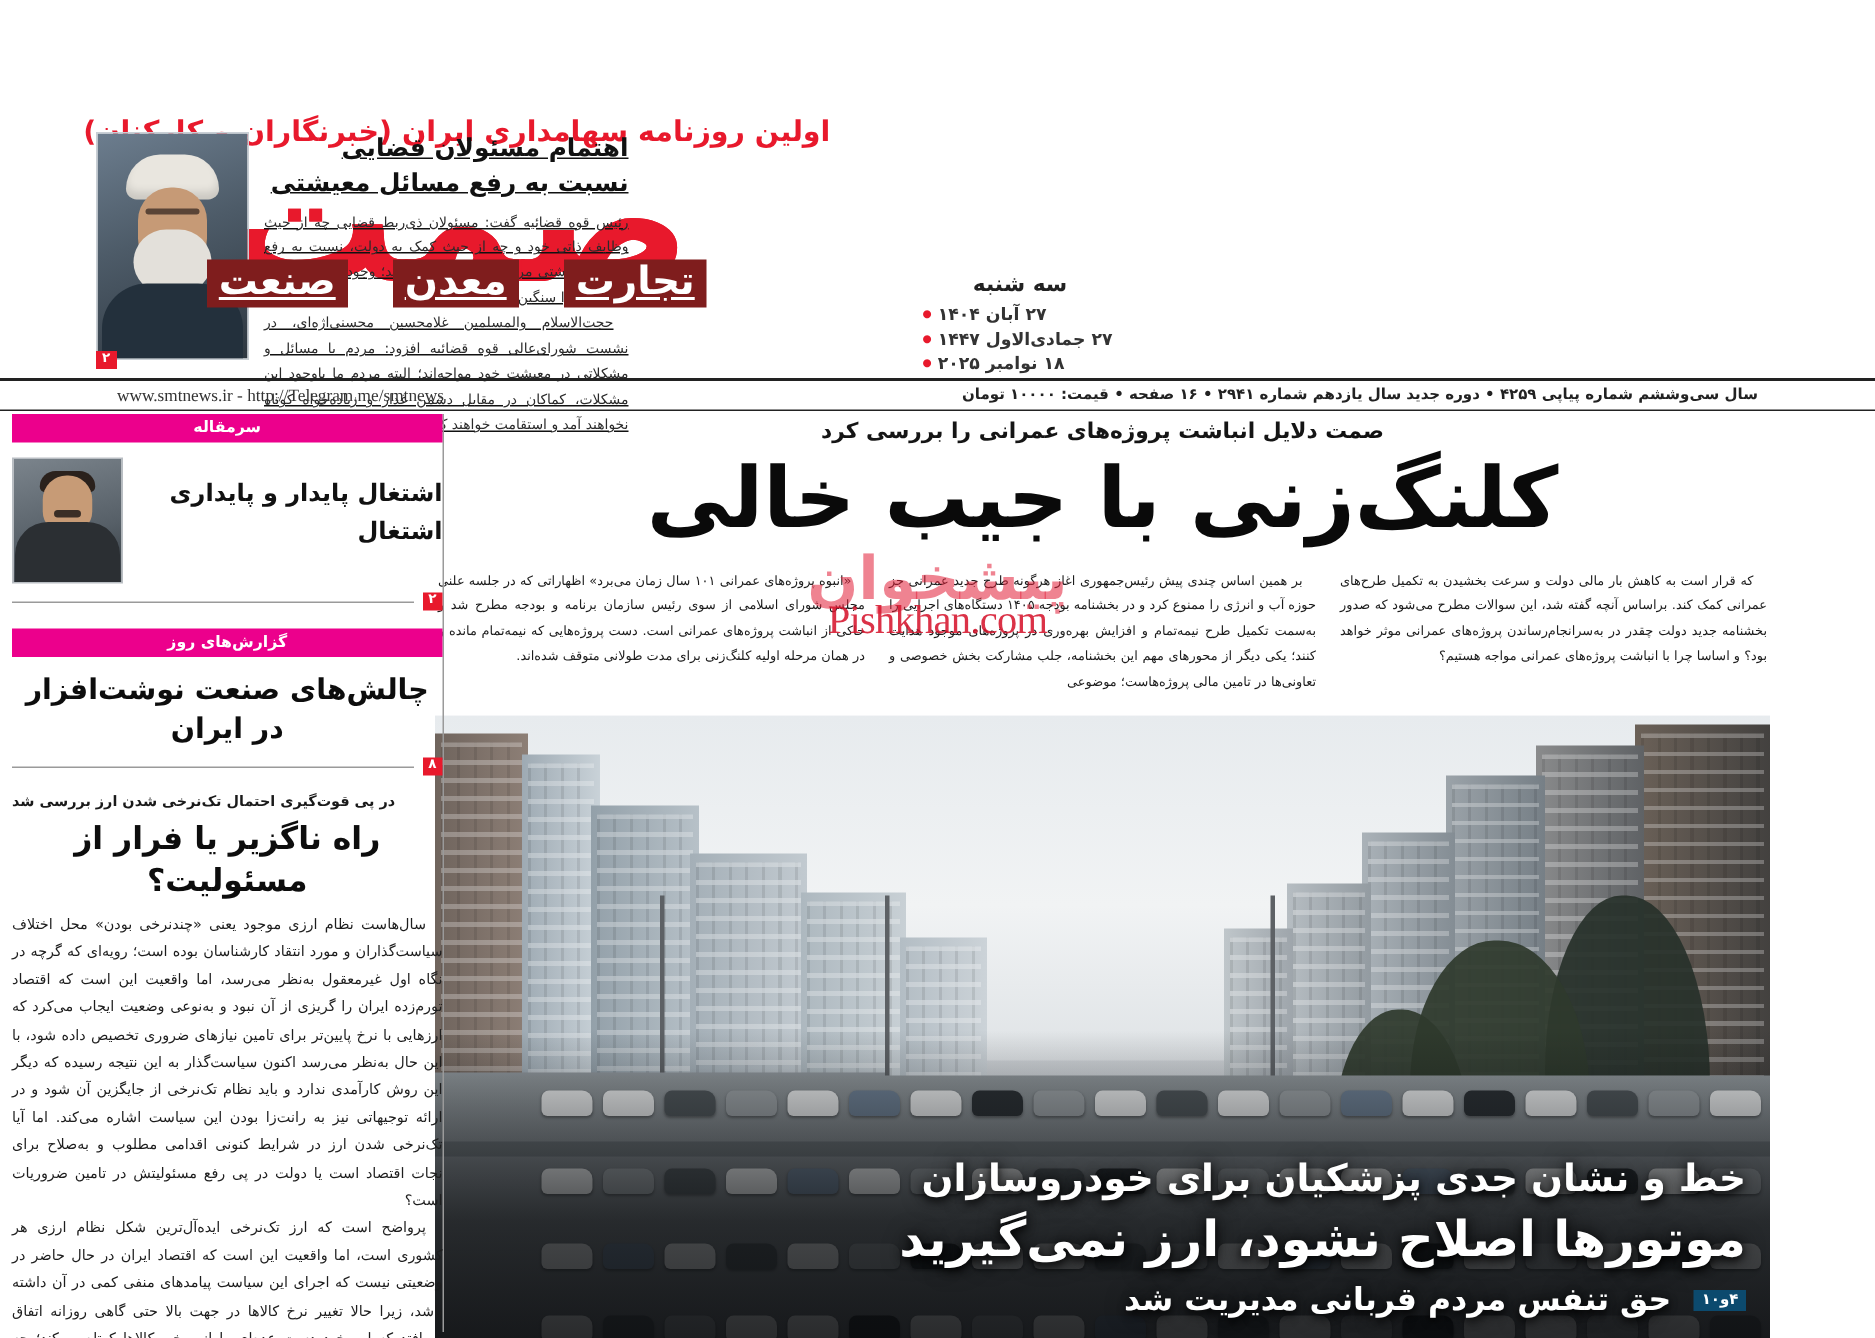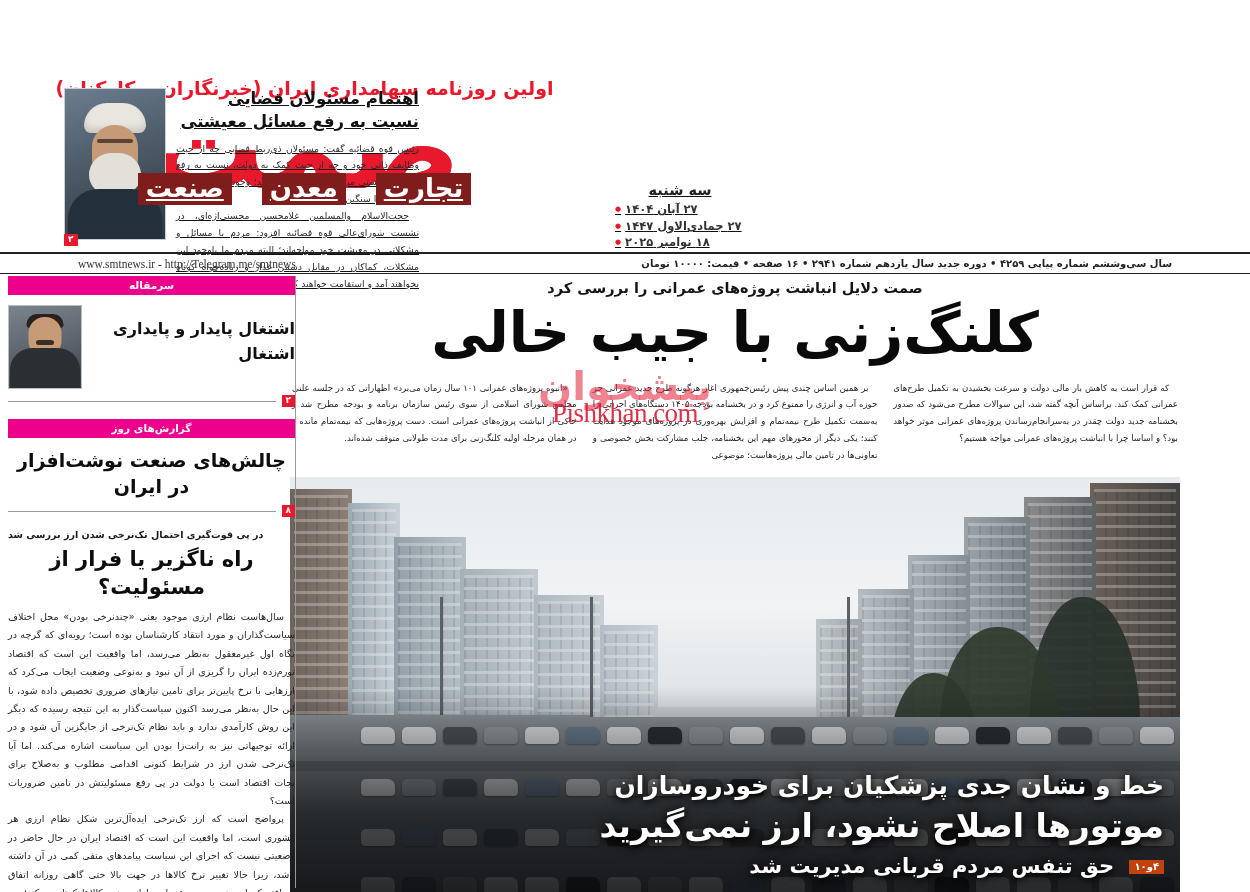--- a/index.html
+++ b/index.html
@@ -29,21 +29,21 @@
   .logo-sub-row {
     display: flex; justify-content: center; gap: 30px; direction: rtl;
     margin-top: -30px; position: relative; z-index: 3;
   }
   .logo-sub-row span {
     font-size: 26px; font-weight: bold; color: #ffffff; background: #7f1d1d;
     padding: 1px 8px; line-height: 1.15; letter-spacing: -1px; text-decoration: underline;
   }
 
   
-  .dateblock { position: absolute; right: 505px; top: 182px; width: 130px; text-align: left; direction: rtl; text-decoration: underline; }
+  .dateblock { position: absolute; right: 505px; top: 182px; width: 130px; text-align: left; direction: rtl; }
   .dateblock .dow { font-size: 14.5px; font-weight: bold; color: #222; text-align: center; margin-bottom: 3px; }
   .dateblock ul { list-style: none; }
   .dateblock li {
     font-size: 11.5px; font-weight: bold; color: #333; text-align: left;
     line-height: 1.45; white-space: nowrap; position: relative; padding-left: 0; padding-right: 0;
   }
   .dateblock li::after {
     content: "●"; color: #e8192c; font-size: 7px; margin-right: 4px;
     position: relative; top: -2px;
   }
@@ -201,21 +201,21 @@
     background: linear-gradient(to bottom, rgba(10,12,14,0) 0%, rgba(10,12,14,.30) 22%, rgba(8,10,12,.72) 55%, rgba(5,6,8,.88) 100%);
   }
   .photo-headline {
     position: absolute; right: 16px; bottom: 36px; width: 700px; text-align: right;
     color: #fff; text-shadow: 0 2px 6px rgba(0,0,0,.95), 0 0 14px rgba(0,0,0,.8);
   }
   .ph-l1 { font-size: 25px; font-weight: bold; line-height: 1.35; letter-spacing: -.6px; }
   .ph-l2 { font-size: 33px; font-weight: bold; line-height: 1.3; letter-spacing: -1px; margin-top: 2px; }
   .ph-l3 { font-size: 21px; font-weight: bold; line-height: 1.4; letter-spacing: -.4px; margin-top: 4px; }
   .ph-badge {
-    display: inline-block; background: #c2410c; color: #fff; font-size: 10px; font-weight: bold;
+    display: inline-block; background: #0c4a6e; color: #fff; font-size: 10px; font-weight: bold;
     padding: 2px 5px; line-height: 1; margin-left: 8px; vertical-align: middle; text-shadow: none;
   }
 
   
   .side-bar-title {
     background: #ec008c; color: #fff; text-align: center; font-size: 10.5px;
     font-weight: bold; padding: 3px 0 4px; letter-spacing: .5px; margin-bottom: 10px;
   }
   .edit-row { display: flex; flex-direction: row-reverse; align-items: flex-start; gap: 10px; }
   .edit-photo {

